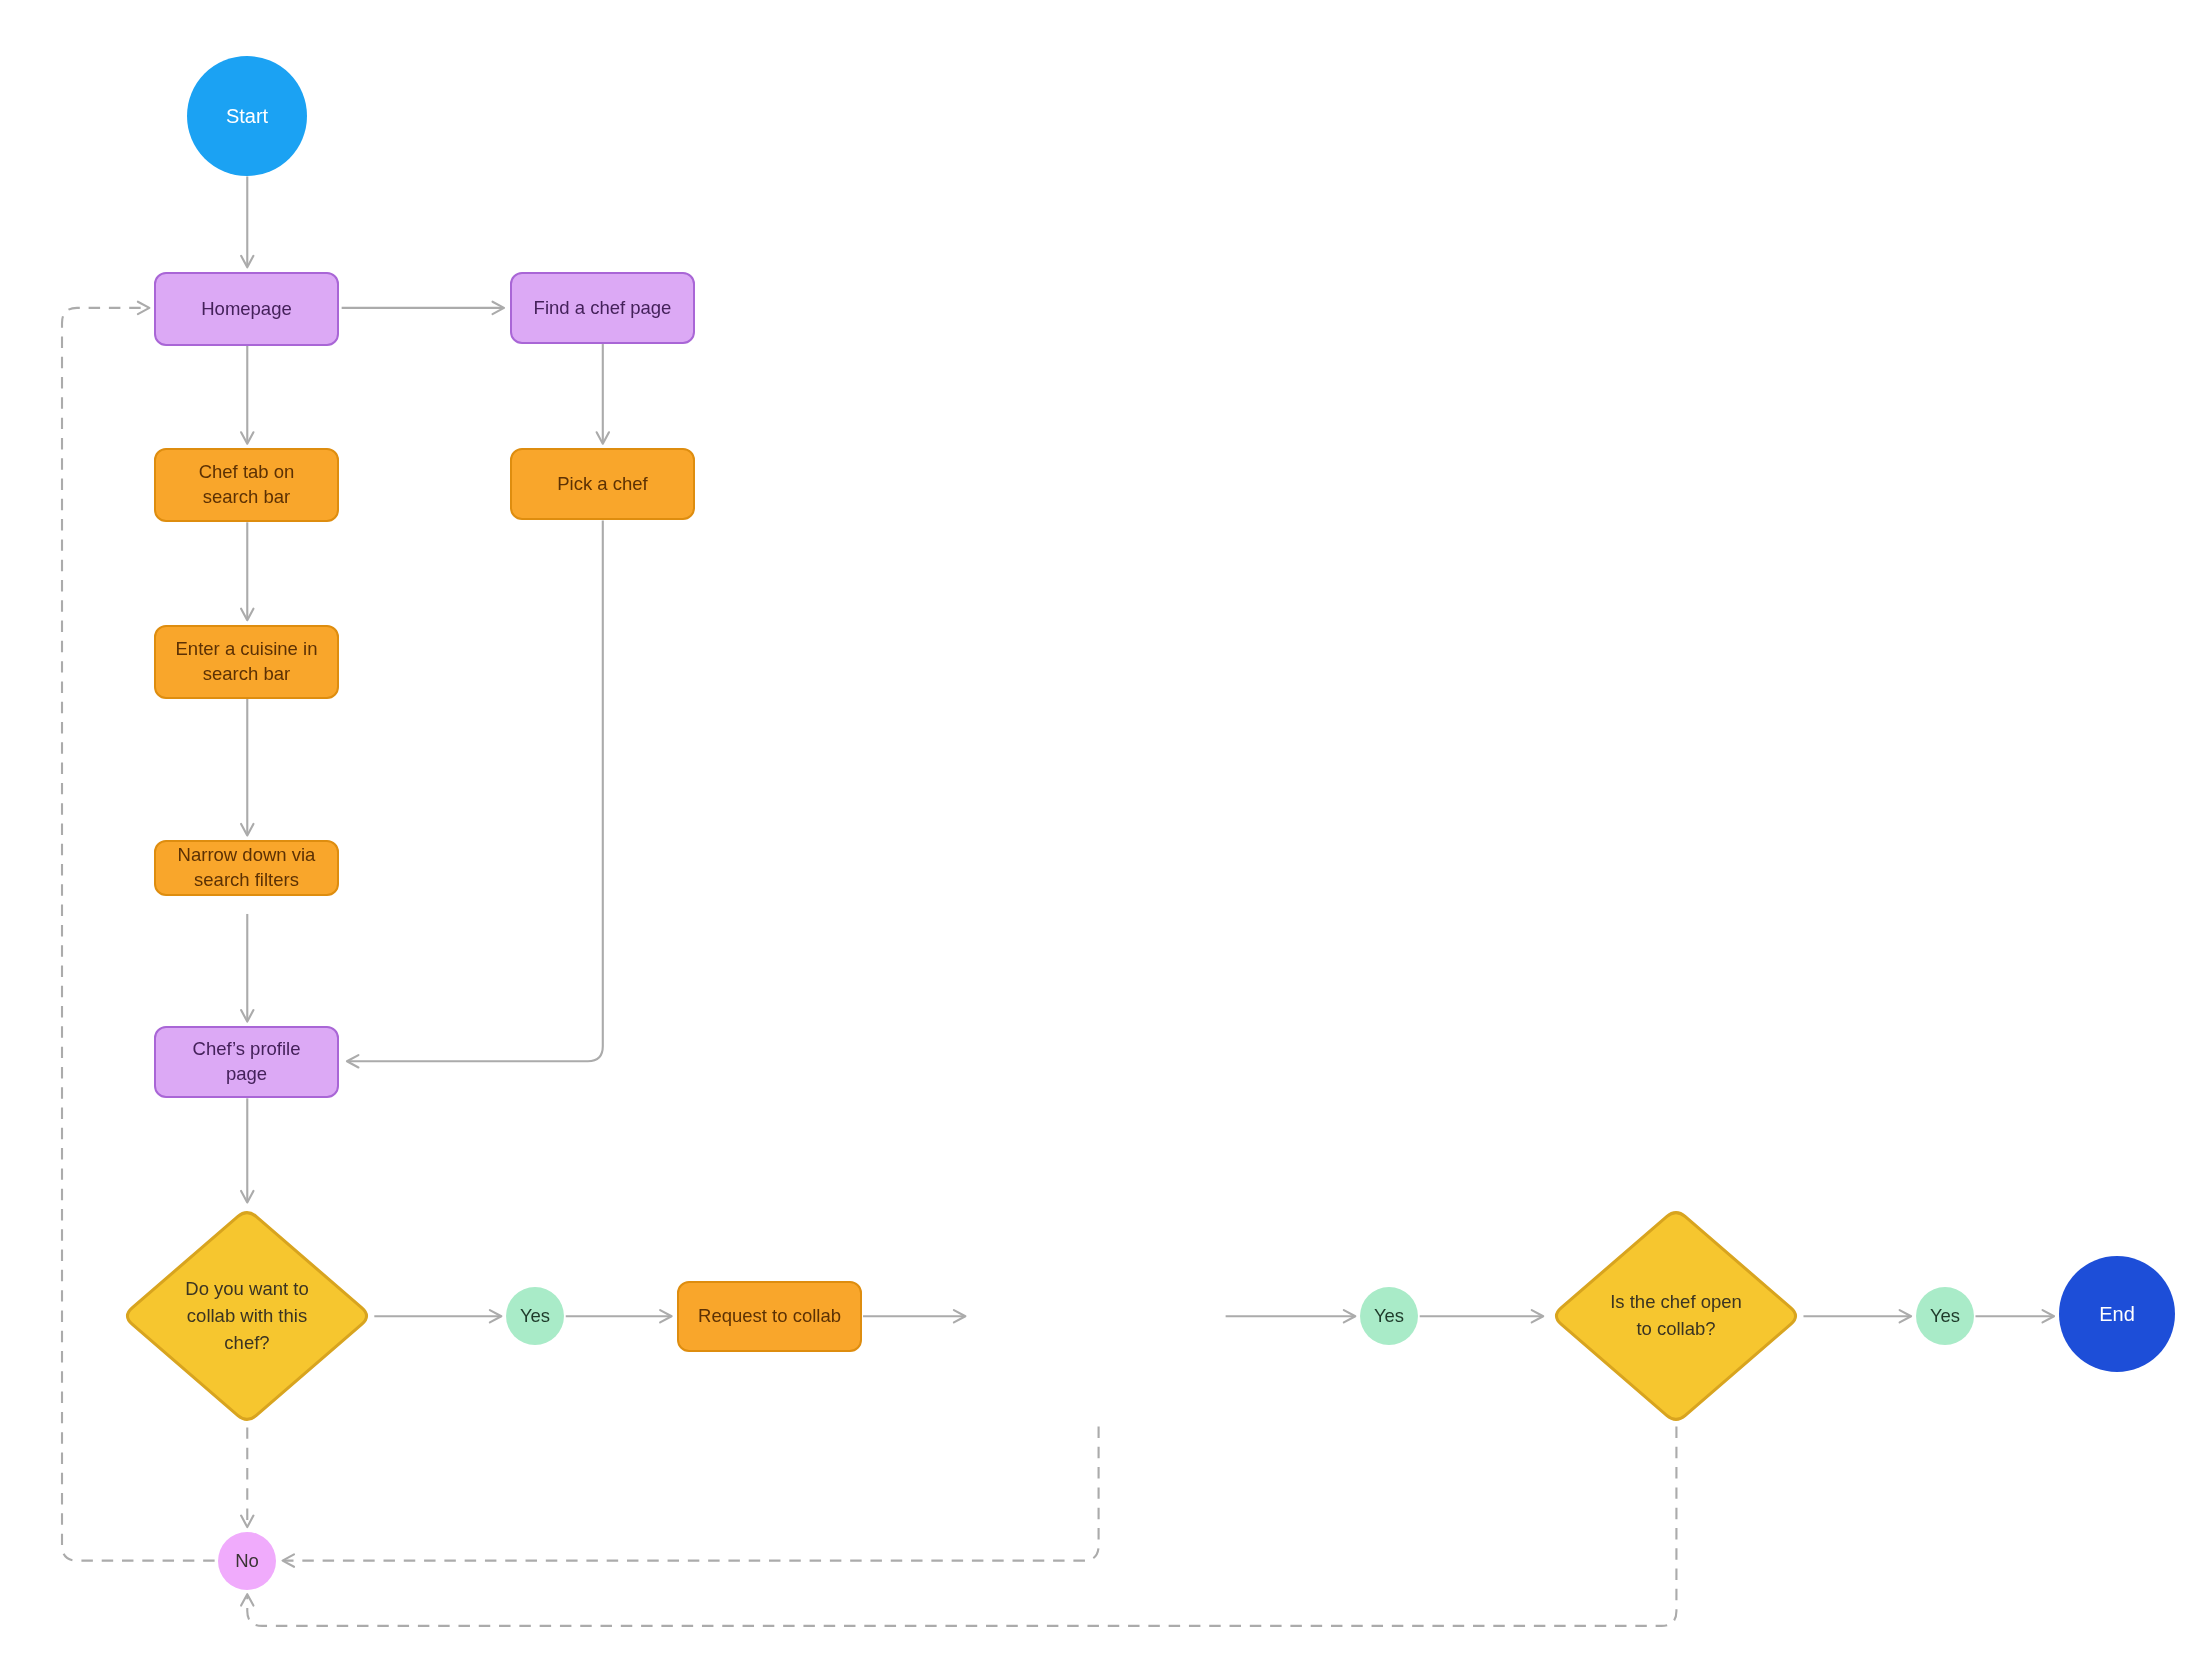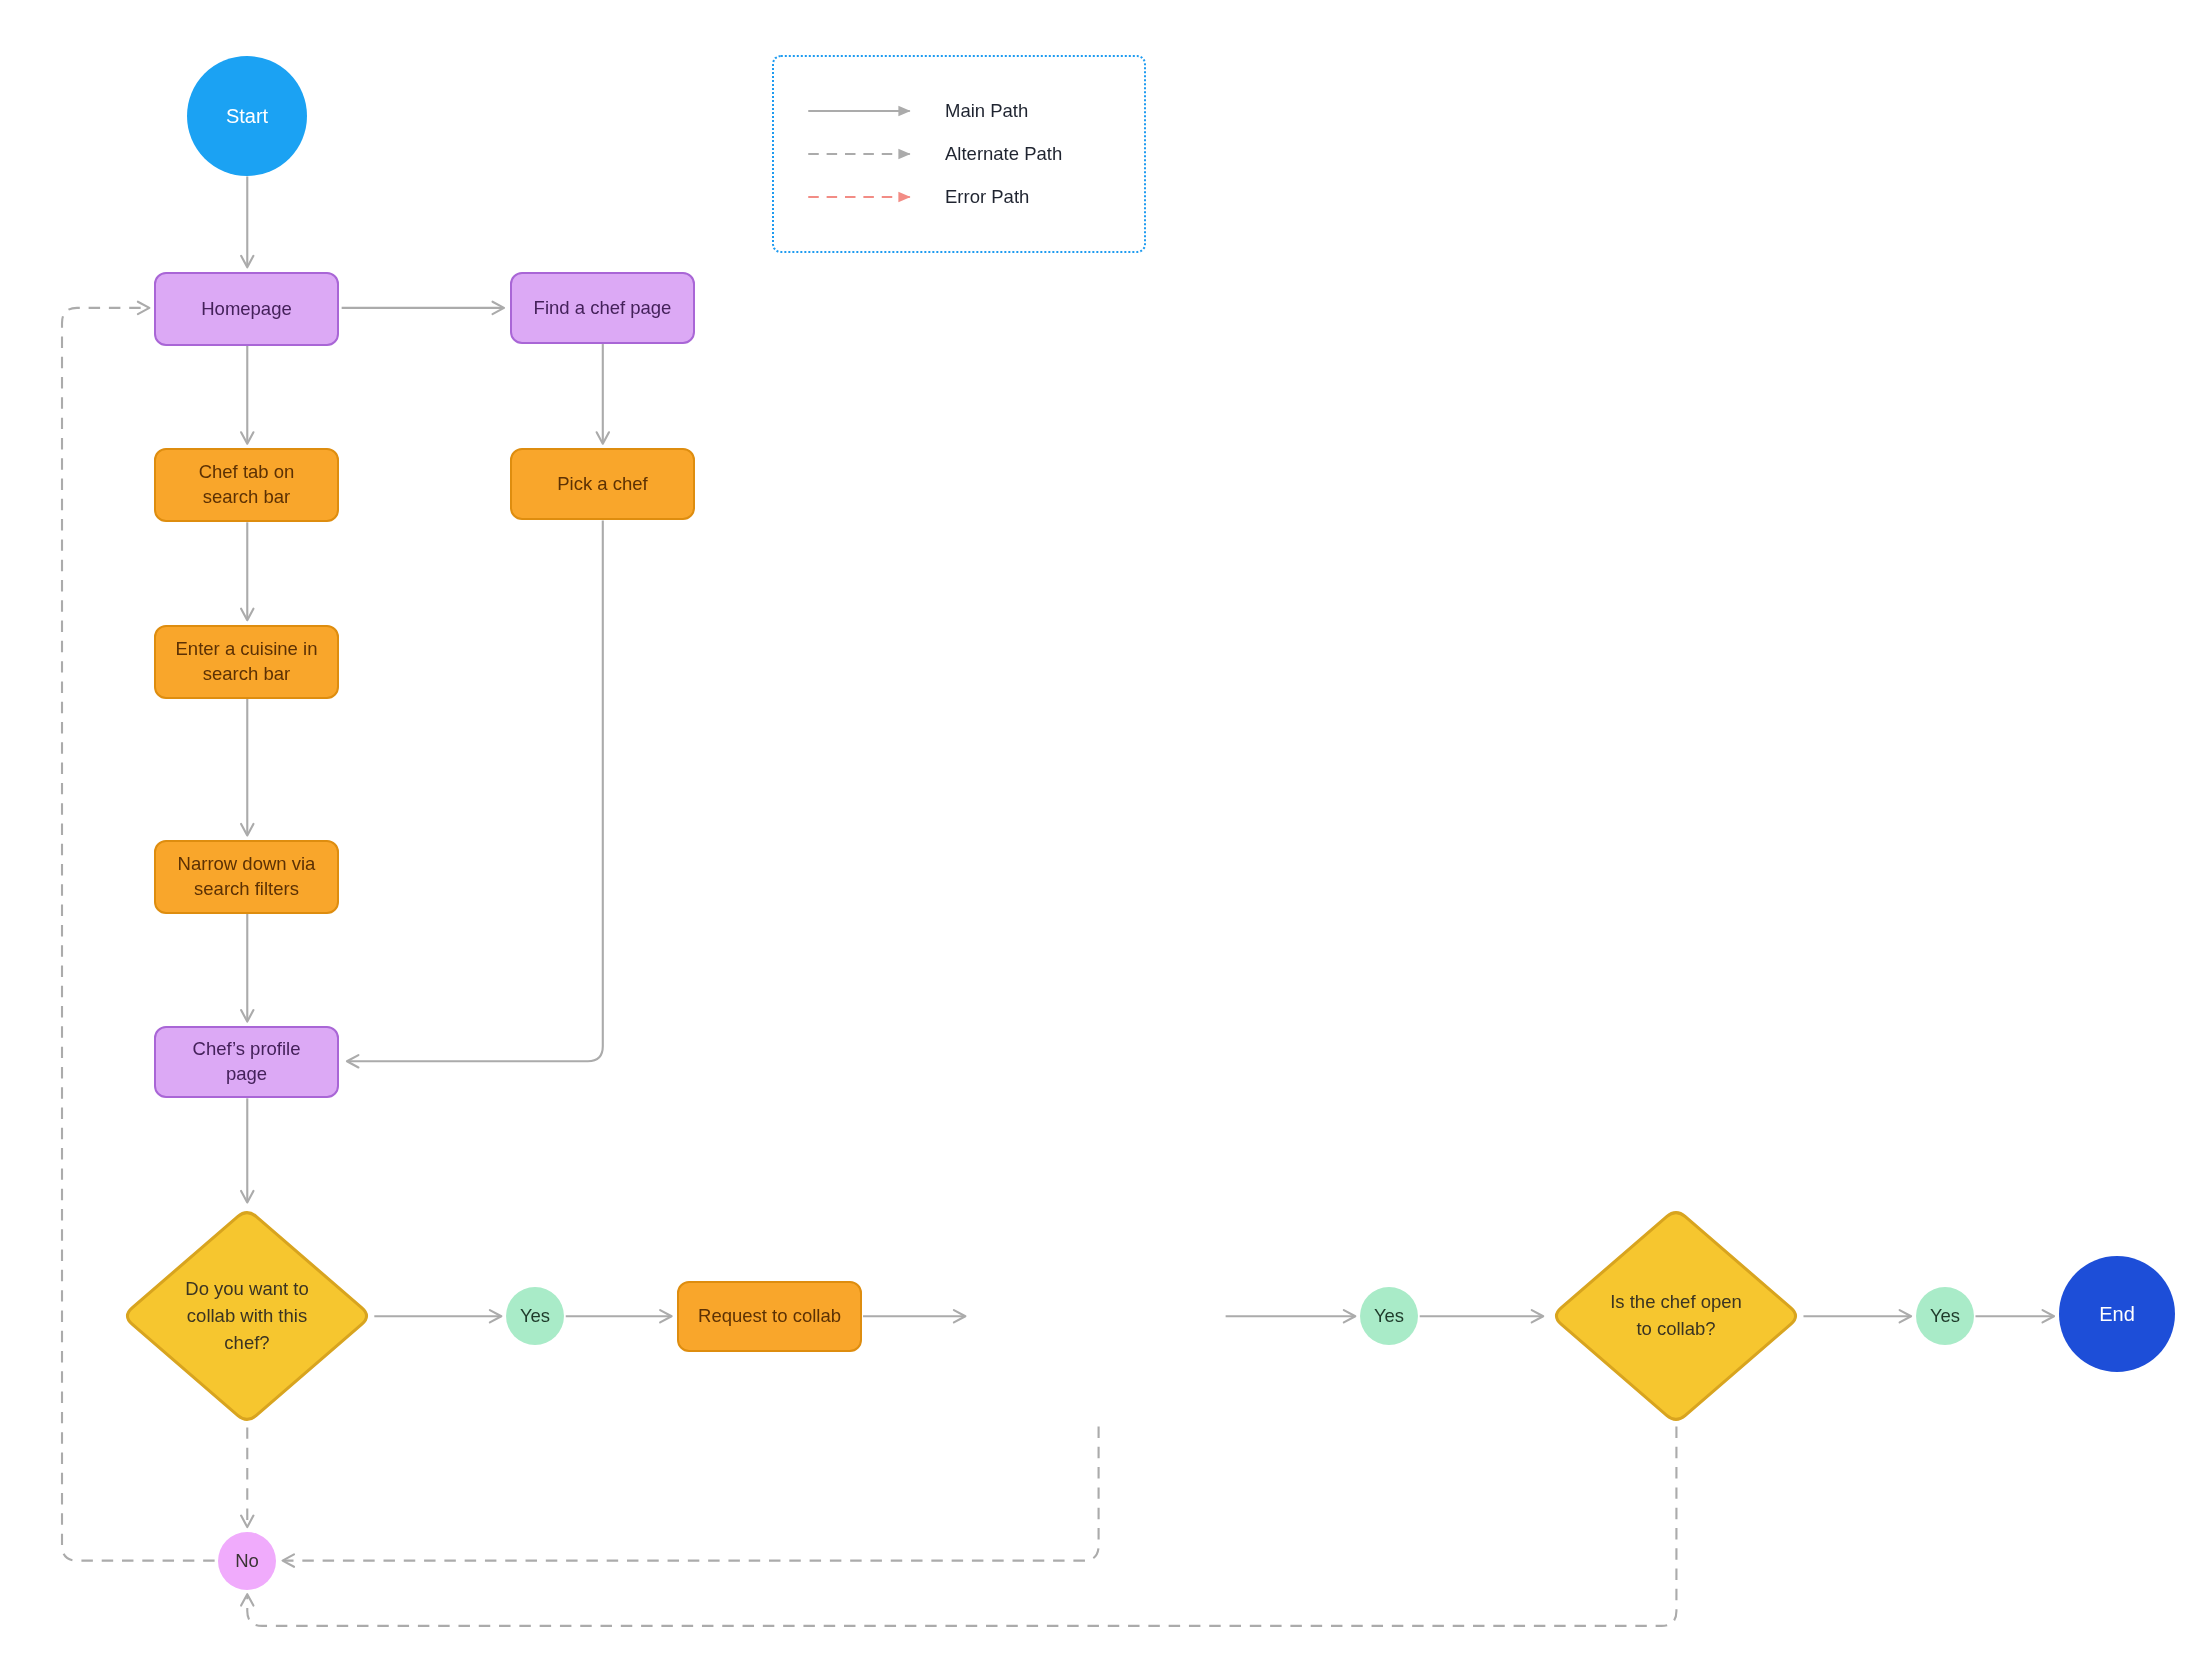--- a/index.html
+++ b/index.html
@@ -163,21 +163,21 @@
 
   <div class="node rect orange" style="left:154px; top:448px; width:185px; height:74px;">
     <span>Chef tab on search bar</span>
   </div>
   <div class="node rect orange" style="left:510px; top:448px; width:185px; height:72px;">
     <span>Pick a chef</span>
   </div>
   <div class="node rect orange" style="left:154px; top:625px; width:185px; height:74px;">
     <span>Enter a cuisine in search bar</span>
   </div>
-  <div class="node rect orange" style="left:154px; top:840px; width:185px; height:74px;">
+  <div class="node rect orange" style="left:154px; top:840px; width:185px; height:56px;">
     <span>Narrow down via search filters</span>
   </div>
   <div class="node rect orange" style="left:677px; top:1281px; width:185px; height:71px;">
     <span>Request to collab</span>
   </div>
 
   <div class="node diamond" style="left:119px; top:1205px; width:256px; height:222px;">
     <svg width="256" height="222" viewBox="0 0 290 252">
       <path d="M155.6,13.2 L275.4,116.8 Q286,126 275.4,135.2 L155.6,238.8 Q145,248 134.4,238.8 L14.6,135.2 Q4,126 14.6,116.8 L134.4,13.2 Q145,4 155.6,13.2 Z" fill="#F6C62F" stroke="#D8A41F" stroke-width="3.5"></path>
     </svg>
@@ -196,35 +196,15 @@
   <div class="node circle green" style="left:1360px; top:1287px; width:58px; height:58px;">
     <span>Yes</span>
   </div>
   <div class="node circle green" style="left:1916px; top:1287px; width:58px; height:58px;">
     <span>Yes</span>
   </div>
   <div class="node circle pink" style="left:218px; top:1532px; width:58px; height:58px;">
     <span>No</span>
   </div>
 
-  <div class="legend">
-    <div class="legend-row">
-      <svg width="116" height="14" viewBox="0 0 132 16">
-        <line x1="0" y1="8" x2="116" y2="8" stroke="#ABABAB" stroke-width="2.4" marker-end="url(#tri-gray)"></line>
-      </svg>
-      <span class="lbl">Main Path</span>
-    </div>
-    <div class="legend-row">
-      <svg width="116" height="14" viewBox="0 0 132 16">
-        <line x1="0" y1="8" x2="116" y2="8" stroke="#ABABAB" stroke-width="2.4" stroke-dasharray="12 9" marker-end="url(#tri-gray)"></line>
-      </svg>
-      <span class="lbl">Alternate Path</span>
-    </div>
-    <div class="legend-row">
-      <svg width="116" height="14" viewBox="0 0 132 16">
-        <line x1="0" y1="8" x2="116" y2="8" stroke="#F28C85" stroke-width="2.4" stroke-dasharray="12 9" marker-end="url(#tri-red)"></line>
-      </svg>
-      <span class="lbl">Error Path</span>
-    </div>
-  </div>
 
 </div>
 
 
 </body></html>

